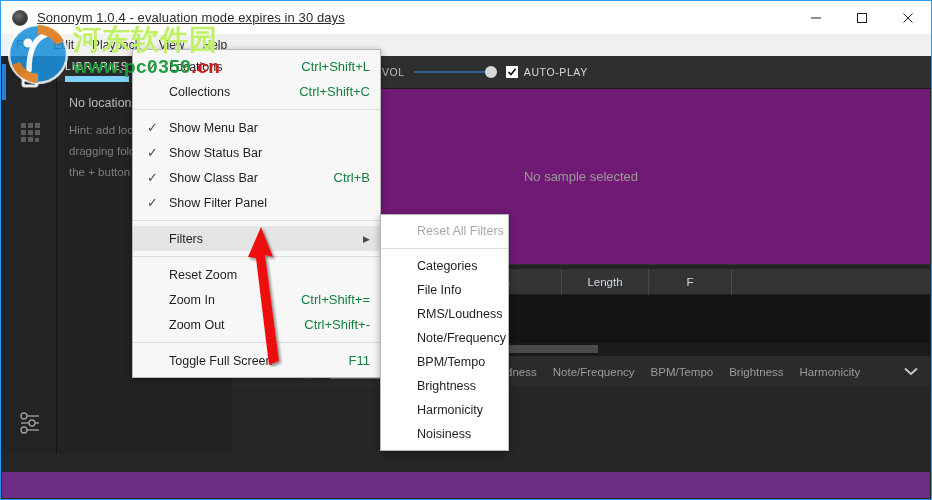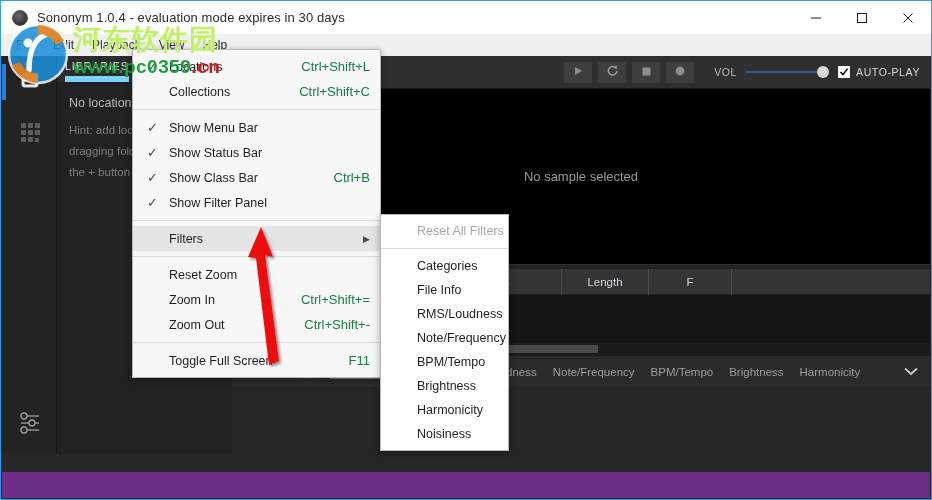--- a/index.html
+++ b/index.html
@@ -26,20 +26,21 @@
   .title-icon {
     width: 16px; height: 16px; margin-left: 11px; margin-right: 9px;
     border-radius: 50%;
     background: radial-gradient(circle at 40% 35%, #6b6b6b 0%, #3a3a3a 60%, #222 100%);
     border: 1px solid #555;
     flex: 0 0 auto;
   }
   .title-text {
     font-size: 13px; color: #2b2b2b; letter-spacing: .1px;
     white-space: nowrap;
+    text-decoration: underline;
   }
   .winbtns { position: absolute; right: 0; top: 0; height: 33px; display: flex; }
   .winbtn {
     width: 46px; height: 33px; display: flex; align-items: center; justify-content: center;
   }
   .winbtn svg { display: block; }
 
   
   .menubar {
     position: absolute; left: 0; top: 33px; width: 930px; height: 22px;
@@ -86,21 +87,21 @@
     background: #222222;
     padding: 14px 12px;
   }
   .ltitle { font-size: 12.5px; color: #b9b9b9; margin-bottom: 10px; white-space: nowrap; }
   .lhint { font-size: 11.5px; color: #7d7d7d; line-height: 21px; }
 
   
   .transport {
     position: absolute; left: 231px; top: 55px; right: 1px; height: 33px;
     background: #2f2f2f;
-    display: flex; align-items: center; justify-content: flex-end;
+    display: flex; align-items: center; 
     padding-right: 10px; gap: 0;
     border-bottom: 1px solid #1c1c1c;
   }
   .tbtn {
     width: 28px; height: 21px; margin-right: 6px;
     background: #3e3e3e; border: none;
     display: flex; align-items: center; justify-content: center;
   }
   .vol-label { font-size: 10.5px; color: #bdbdbd; letter-spacing: .6px; margin: 0 9px 0 14px; }
   .vol-track { width: 78px; height: 2px; background: #2d5f8f; position: relative; }
@@ -111,21 +112,21 @@
   .chk-wrap { display: flex; align-items: center; margin-left: 14px; }
   .chk {
     width: 12px; height: 12px; background: #ffffff; margin-right: 6px;
     display: flex; align-items: center; justify-content: center;
   }
   .chk-label { font-size: 10.5px; color: #d8d8d8; letter-spacing: .6px; }
 
   
   .sample-area {
     position: absolute; left: 231px; top: 88px; right: 1px; height: 176px;
-    background: #000000;
+    background: #701a75;
     display: flex; align-items: center; justify-content: center;
     border-bottom: 1px solid #303030;
   }
   .no-sample { font-size: 13px; color: #9a9a9a; }
 
   .below-sample {
     position: absolute; left: 231px; top: 264px; right: 1px; height: 4px;
     background: #232323;
   }
 

